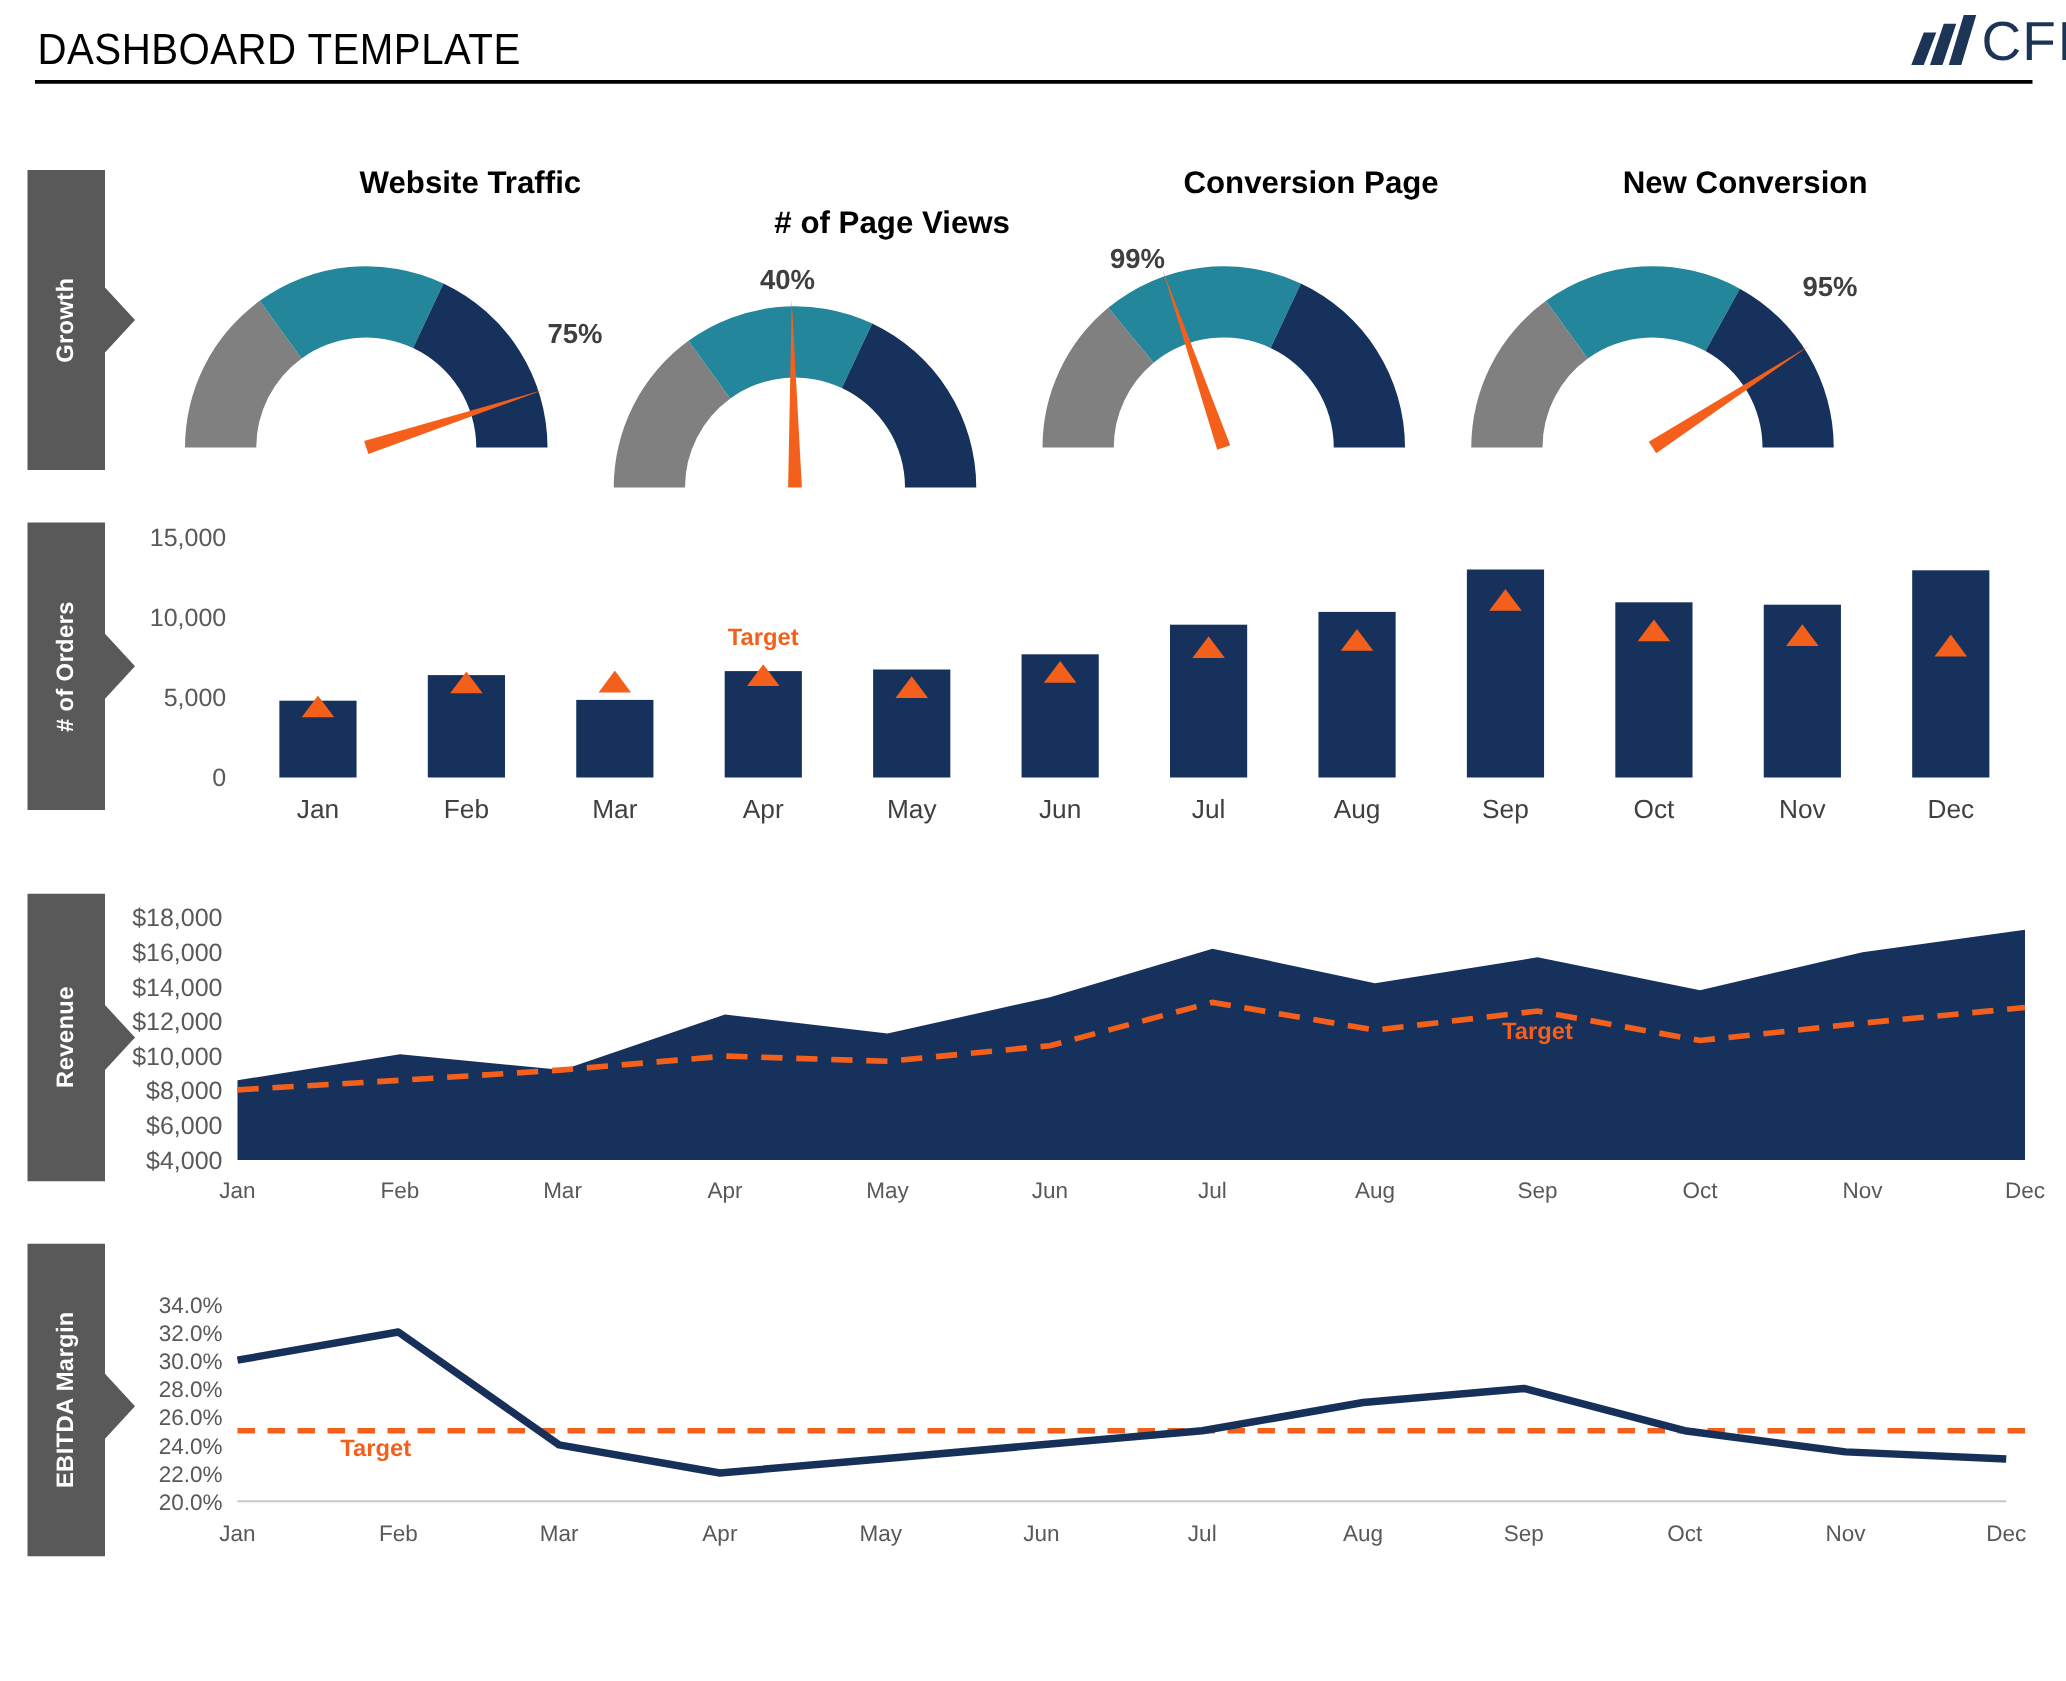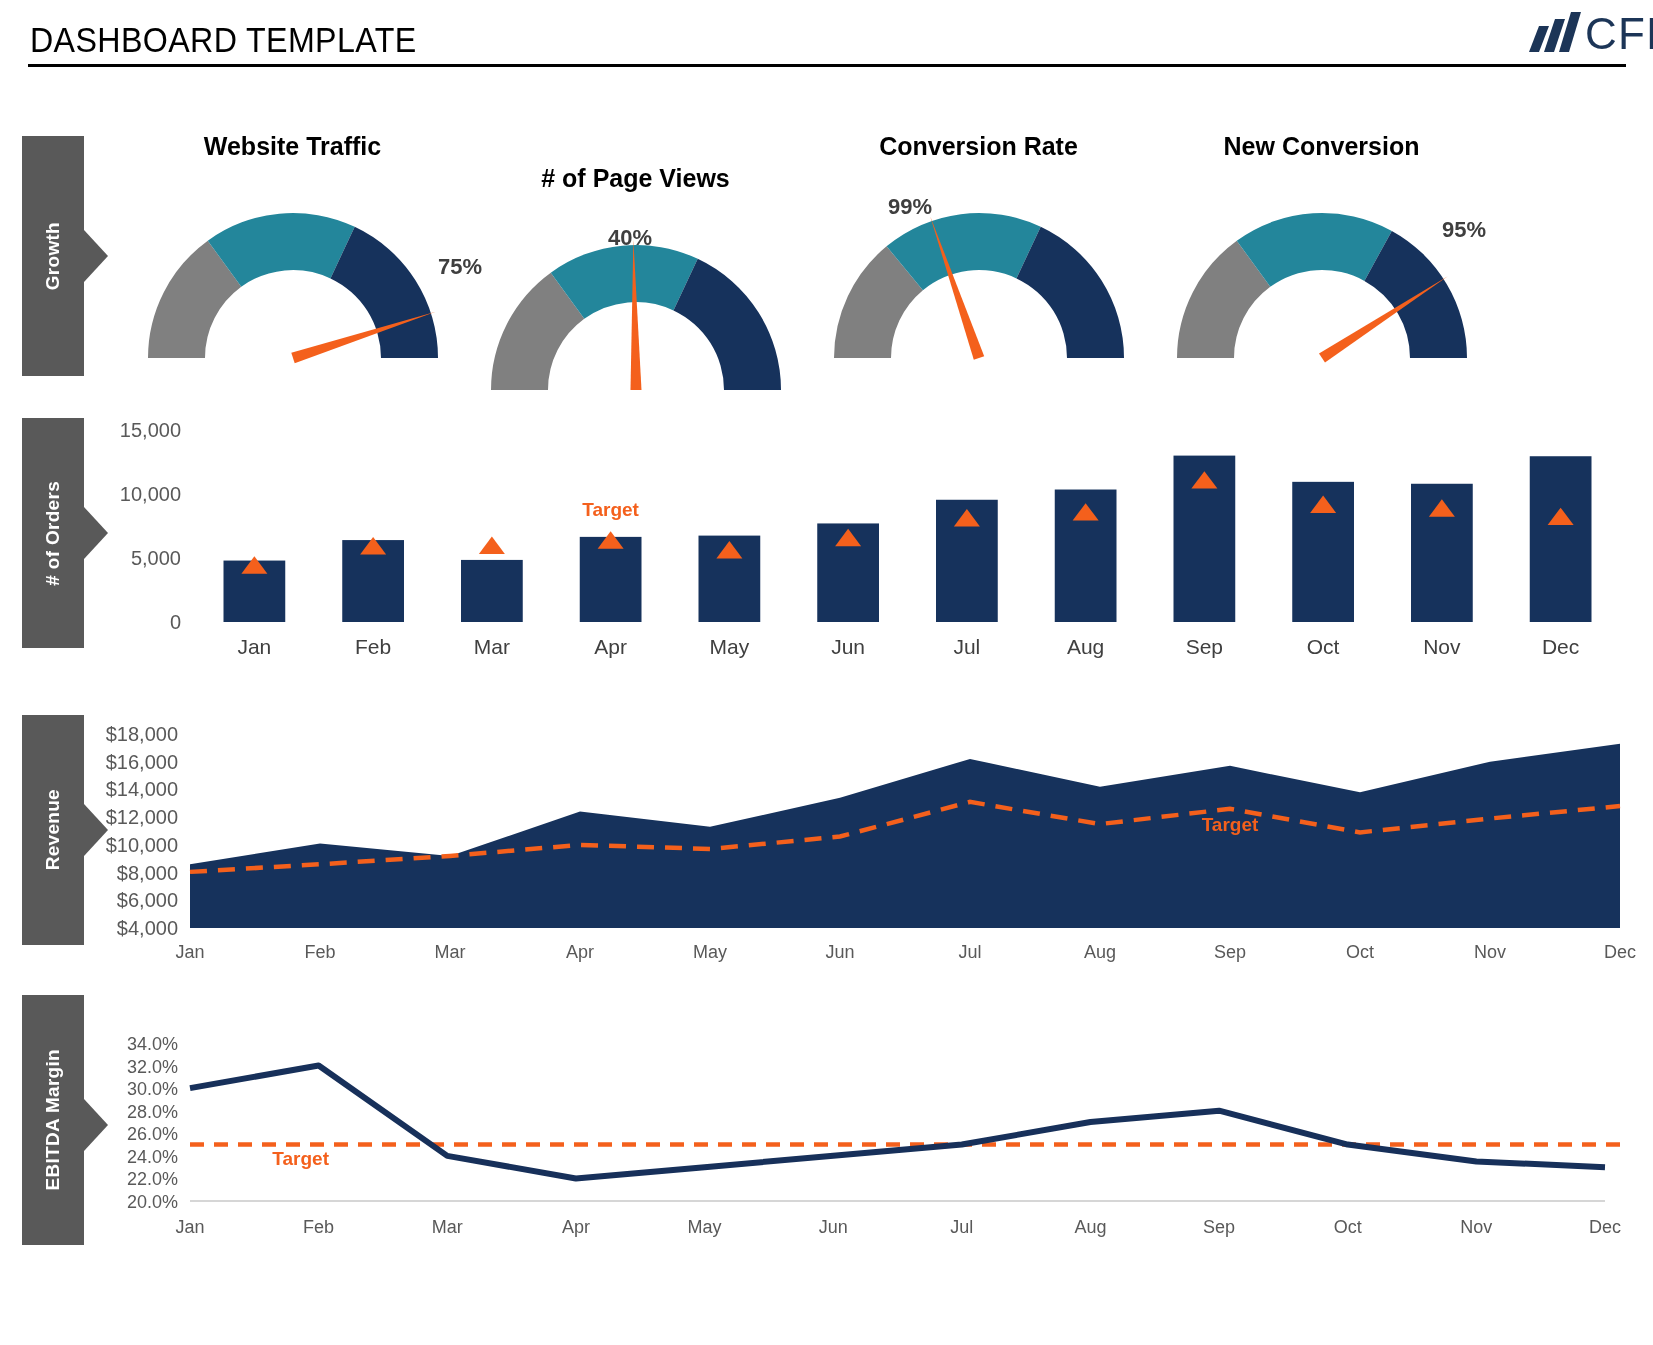--- a/index.html
+++ b/index.html
@@ -19,21 +19,21 @@
   .side-tab .tab-label{position:absolute;left:0;top:0;width:100%;height:100%;
     display:flex;align-items:center;justify-content:center;}
   .side-tab .tab-label span{
     writing-mode:vertical-rl;transform:rotate(180deg);
     color:#fff;font-weight:bold;font-size:19px;letter-spacing:.3px;white-space:nowrap;}
   .side-tab .arrow{position:absolute;left:62px;width:0;height:0;
     border-top:26px solid transparent;border-bottom:26px solid transparent;border-left:24px solid #595959;}
 
   
   .panel{position:absolute;}
-  .gauge-title{position:absolute;width:100%;text-align:center;font-weight:bold;font-size:25px;color:#000;}
+  .gauge-title{position:absolute;width:100%;text-align:right;font-weight:bold;font-size:25px;color:#000;}
   .gauge-pct{position:absolute;font-weight:bold;font-size:22px;color:#3f3f3f;white-space:nowrap;}
   svg{display:block;overflow:visible;}
   .axis-lbl{font-size:20px;fill:#595959;font-family:"Liberation Sans",sans-serif;}
   .axis-lbl-sm{font-size:18px;fill:#595959;font-family:"Liberation Sans",sans-serif;}
   .month-lbl{font-size:21px;fill:#404040;font-family:"Liberation Sans",sans-serif;}
   .month-lbl-sm{font-size:18px;fill:#595959;font-family:"Liberation Sans",sans-serif;}
   .target-note{font-size:19px;font-weight:bold;fill:#f4601c;font-family:"Liberation Sans",sans-serif;}
 </style>
 </head>
 <body>
@@ -82,30 +82,30 @@
     <div class="gauge-pct" style="left:318px;top:122px;">75%</div>
     <svg class="gauge-svg" width="345" height="240" viewBox="0 0 345 240">
         <path d="M28,225.99999999999997 A145,145 0 0 1 87.77113841759142,108.69253581563262 L121.27489779826237,154.80650449500462 A88,88 0 0 0 85,226 Z" fill="#808080"></path>
         <path d="M87.77113841759142,108.69253581563262 A145,145 0 0 1 234.73799727693557,94.80007739242717 L210.4685776577264,146.37521938299028 A88,88 0 0 0 121.27489779826237,154.80650449500462 Z" fill="#23869b"></path>
         <path d="M234.73799727693557,94.80007739242717 A145,145 0 0 1 318,226 L261,226 A88,88 0 0 0 210.4685776577264,146.37521938299028 Z" fill="#16325c"></path>
         <polygon points="315.658477444273,179.6474508437579 174.69959346906222,231.23081083962333 171.30040653093778,220.76918916037667" fill="#f4601c"></polygon>
       </svg>
   </div>
   <div class="gauge-wrap" style="position:absolute;left:343px;top:0;width:345px;height:240px;margin-top:32px;">
     <div class="gauge-title"># of Page Views</div>
-    <div class="gauge-pct" style="left:145px;top:61px;">40%</div>
+    <div class="gauge-pct" style="left:145px;top:47px;">40%</div>
     <svg class="gauge-svg" width="345" height="240" viewBox="0 0 345 240">
         <path d="M28,225.99999999999997 A145,145 0 0 1 87.77113841759142,108.69253581563262 L121.27489779826237,154.80650449500462 A88,88 0 0 0 85,226 Z" fill="#808080"></path>
         <path d="M87.77113841759142,108.69253581563262 A145,145 0 0 1 234.73799727693557,94.80007739242717 L210.4685776577264,146.37521938299028 A88,88 0 0 0 121.27489779826237,154.80650449500462 Z" fill="#23869b"></path>
         <path d="M234.73799727693557,94.80007739242717 A145,145 0 0 1 318,226 L261,226 A88,88 0 0 0 210.4685776577264,146.37521938299028 Z" fill="#16325c"></path>
         <polygon points="170.3821390344075,76.0228457265413 178.49916232336014,225.90401176459494 167.50083767663986,226.09598823540506" fill="#f4601c"></polygon>
       </svg>
   </div>
   <div class="gauge-wrap" style="position:absolute;left:686px;top:0;width:345px;height:240px;">
-    <div class="gauge-title">Conversion Rate</div>
+    <div class="gauge-title">Conversion Page</div>
     <div class="gauge-pct" style="left:82px;top:62px;">99%</div>
     <svg class="gauge-svg" width="345" height="240" viewBox="0 0 345 240">
         <path d="M28,225.99999999999997 A145,145 0 0 1 80.57352148644003,114.27557979751053 L116.90668890211533,158.19483463573053 A88,88 0 0 0 85,226 Z" fill="#808080"></path>
         <path d="M80.57352148644003,114.27557979751053 A145,145 0 0 1 234.73799727693557,94.80007739242717 L210.4685776577264,146.37521938299028 A88,88 0 0 0 116.90668890211533,158.19483463573053 Z" fill="#23869b"></path>
         <path d="M234.73799727693557,94.80007739242717 A145,145 0 0 1 318,226 L261,226 A88,88 0 0 0 210.4685776577264,146.37521938299028 Z" fill="#16325c"></path>
         <polygon points="124.16477683142654,84.17221366010247 178.20035216579623,224.20937515048564 167.79964783420377,227.79062484951436" fill="#f4601c"></polygon>
       </svg>
   </div>
   <div class="gauge-wrap" style="position:absolute;left:1029px;top:0;width:345px;height:240px;">
     <div class="gauge-title">New Conversion</div>

